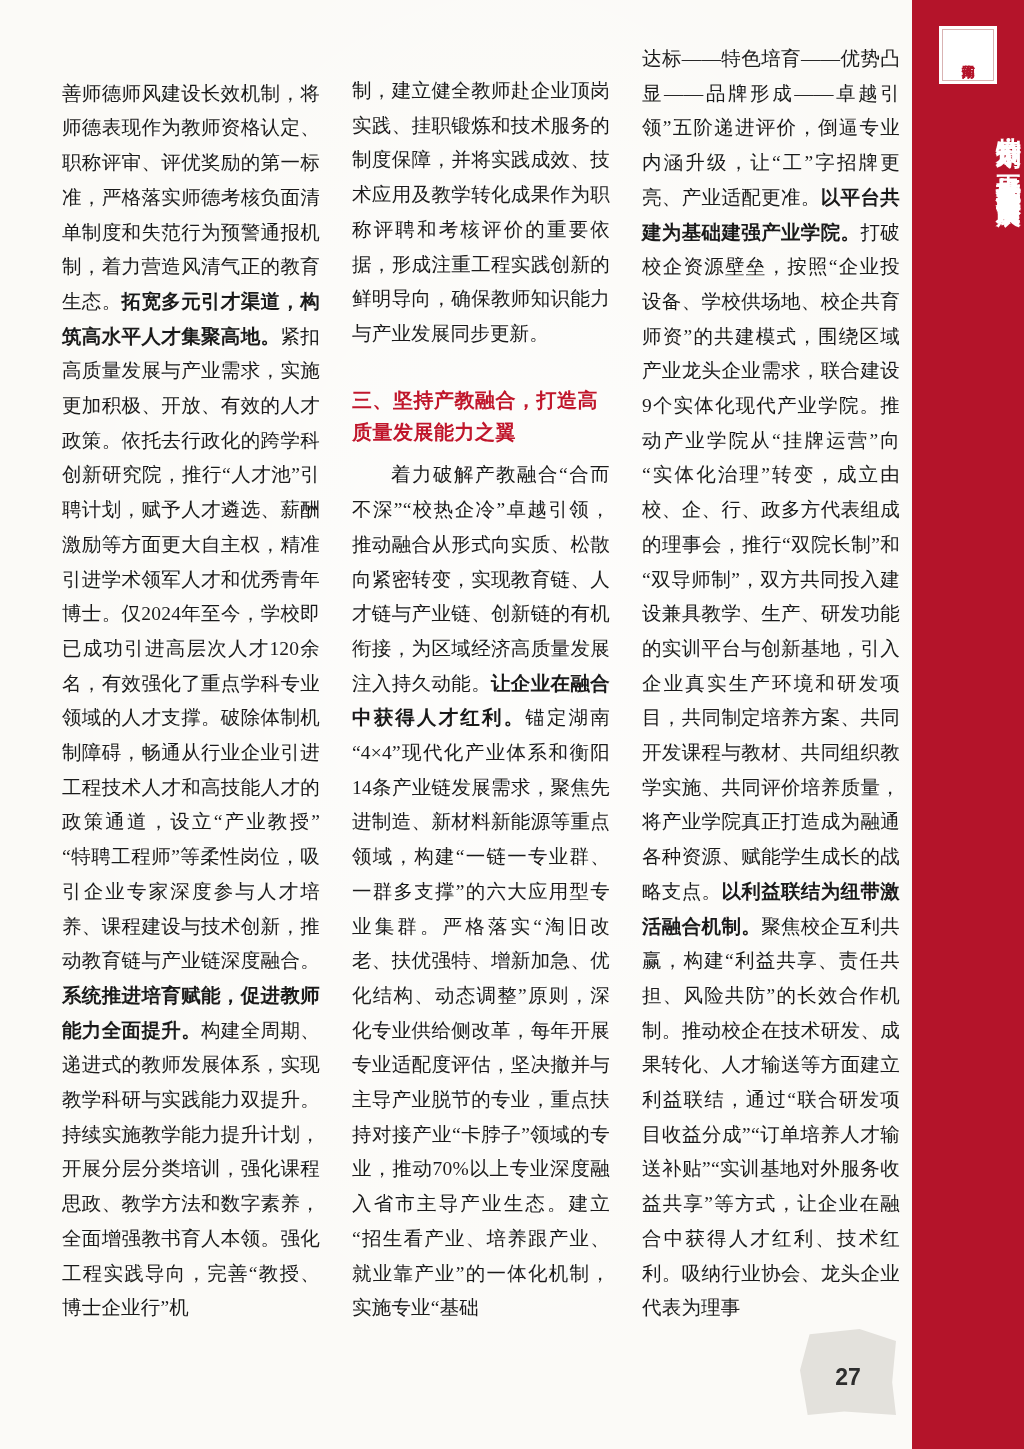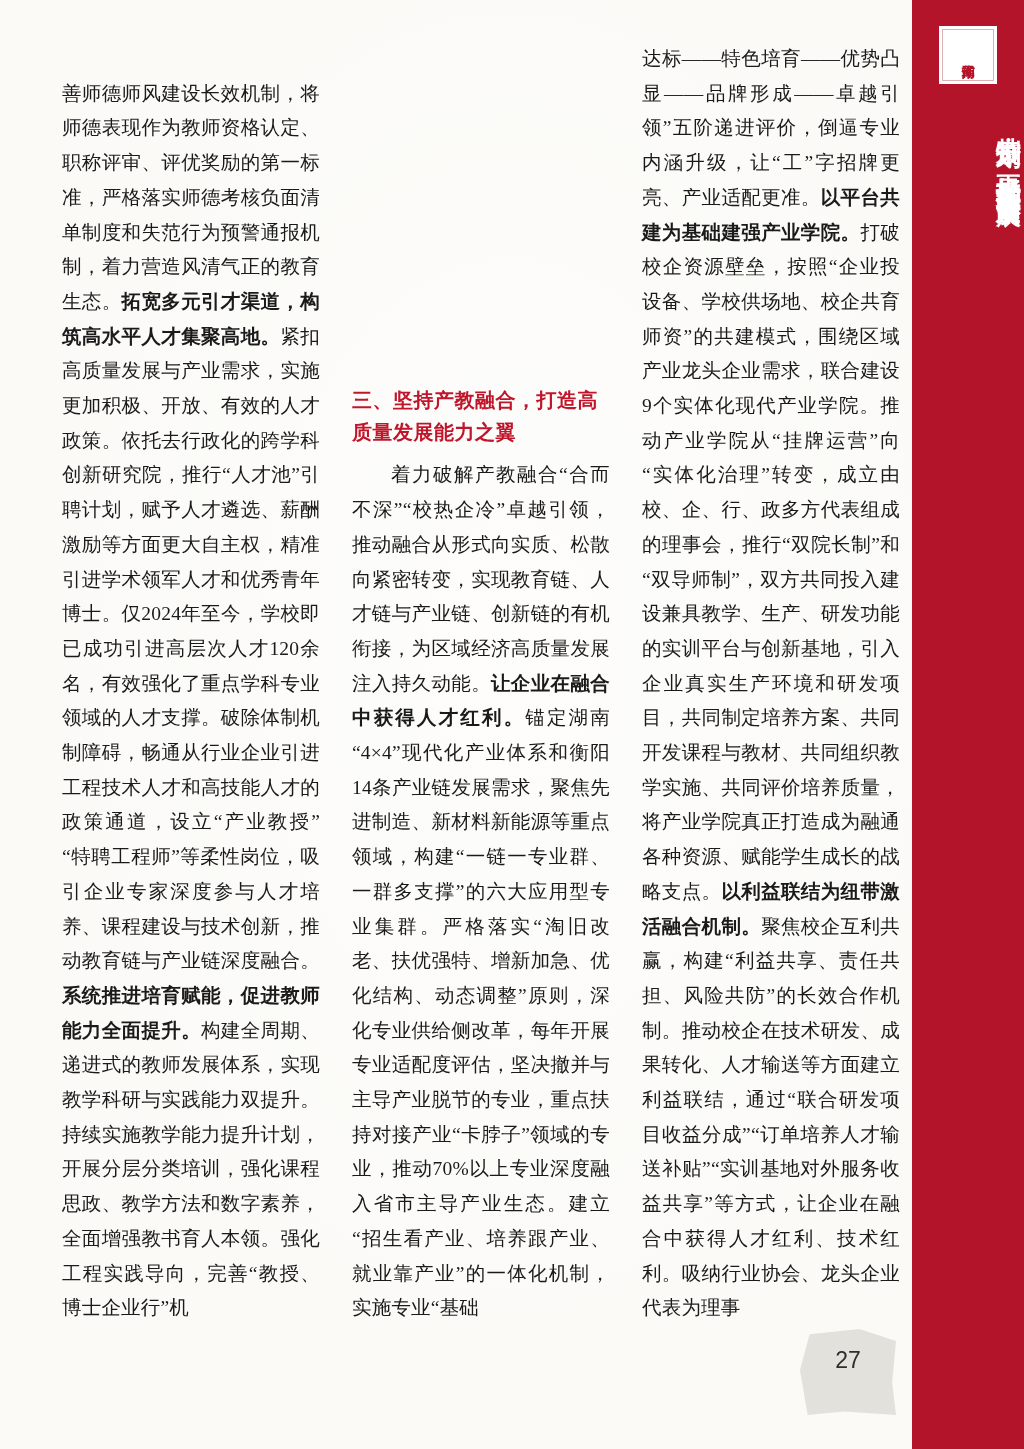--- a/index.html
+++ b/index.html
@@ -113,64 +113,67 @@
     text-indent: 2em;
   }
   .bold-run {
     font-weight: bold;
   }
   .section-head {
     color: #c0162b;
     font-weight: bold;
     font-size: 20px;
     line-height: 1.62;
-    margin: 6px 0 10px 0;
+    margin: 32px 0 10px 0;
     letter-spacing: 0.5px;
   }
 
   
   .pagenum-wrap {
     position: absolute;
     right: 128px;
     bottom: 34px;
     width: 96px;
     height: 86px;
   }
   .pagenum-shape {
     position: absolute;
     inset: 0;
     background: #e3e1dc;
     clip-path: polygon(10% 6%, 62% 0%, 100% 14%, 96% 62%, 100% 100%, 46% 96%, 8% 100%, 0% 48%);
   }
   .pagenum-text {
     position: absolute;
-    top: 18px;
+    top: 35px;
     left: 0;
     width: 100%;
     text-align: center;
     font-size: 23px;
-    font-weight: normal;
+    font-weight: bold;
     color: #2e2e2e;
     font-family: "Liberation Sans", sans-serif;
   }
 </style>
 </head>
 <body>
 
 <div class="page">
 
   <div class="columns">
 
     <div class="col">
       <p>
         <span>善师德师风建设长效机制，将师德表现作为教师资格认定、职称评审、评优奖励的第一标准，严格落实师德考核负面清单制度和失范行为预警通报机制，着力营造风清气正的教育生态。</span><span class="bold-run">拓宽多元引才渠道，构筑高水平人才集聚高地。</span><span>紧扣高质量发展与产业需求，实施更加积极、开放、有效的人才政策。依托去行政化的跨学科创新研究院，推行“人才池”引聘计划，赋予人才遴选、薪酬激励等方面更大自主权，精准引进学术领军人才和优秀青年博士。仅2024年至今，学校即已成功引进高层次人才120余名，有效强化了重点学科专业领域的人才支撑。破除体制机制障碍，畅通从行业企业引进工程技术人才和高技能人才的政策通道，设立“产业教授”“特聘工程师”等柔性岗位，吸引企业专家深度参与人才培养、课程建设与技术创新，推动教育链与产业链深度融合。</span><span class="bold-run">系统推进培育赋能，促进教师能力全面提升。</span><span>构建全周期、递进式的教师发展体系，实现教学科研与实践能力双提升。持续实施教学能力提升计划，开展分层分类培训，强化课程思政、教学方法和数字素养，全面增强教书育人本领。强化工程实践导向，完善“教授、博士企业行”机</span>
       </p>
     </div>
 
     <div class="col">
+      <p>
+        <span>制，建立健全教师赴企业顶岗实践、挂职锻炼和技术服务的制度保障，并将实践成效、技术应用及教学转化成果作为职称评聘和考核评价的重要依据，形成注重工程实践创新的鲜明导向，确保教师知识能力与产业发展同步更新。</span>
+      </p>
       <h2 class="section-head">三、坚持产教融合，打造高质量发展能力之翼</h2>
       <p class="indent">
         <span>着力破解产教融合“合而不深”“校热企冷”卓越引领，推动融合从形式向实质、松散向紧密转变，实现教育链、人才链与产业链、创新链的有机衔接，为区域经济高质量发展注入持久动能。</span><span class="bold-run">让企业在融合中获得人才红利。</span><span>锚定湖南“4×4”现代化产业体系和衡阳14条产业链发展需求，聚焦先进制造、新材料新能源等重点领域，构建“一链一专业群、一群多支撑”的六大应用型专业集群。严格落实“淘旧改老、扶优强特、增新加急、优化结构、动态调整”原则，深化专业供给侧改革，每年开展专业适配度评估，坚决撤并与主导产业脱节的专业，重点扶持对接产业“卡脖子”领域的专业，推动70%以上专业深度融入省市主导产业生态。建立“招生看产业、培养跟产业、就业靠产业”的一体化机制，实施专业“基础</span>
       </p>
     </div>
 
     <div class="col">
       <p>
         <span>达标——特色培育——优势凸显——品牌形成——卓越引领”五阶递进评价，倒逼专业内涵升级，让“工”字招牌更亮、产业适配更准。</span><span class="bold-run">以平台共建为基础建强产业学院。</span><span>打破校企资源壁垒，按照“企业投设备、学校供场地、校企共育师资”的共建模式，围绕区域产业龙头企业需求，联合建设9个实体化现代产业学院。推动产业学院从“挂牌运营”向“实体化治理”转变，成立由校、企、行、政多方代表组成的理事会，推行“双院长制”和“双导师制”，双方共同投入建设兼具教学、生产、研发功能的实训平台与创新基地，引入企业真实生产环境和研发项目，共同制定培养方案、共同开发课程与教材、共同组织教学实施、共同评价培养质量，将产业学院真正打造成为融通各种资源、赋能学生成长的战略支点。</span><span class="bold-run">以利益联结为纽带激活融合机制。</span><span>聚焦校企互利共赢，构建“利益共享、责任共担、风险共防”的长效合作机制。推动校企在技术研发、成果转化、人才输送等方面建立利益联结，通过“联合研发项目收益分成”“订单培养人才输送补贴”“实训基地对外服务收益共享”等方式，让企业在融合中获得人才红利、技术红利。吸纳行业协会、龙头企业代表为理事</span>
       </p>

